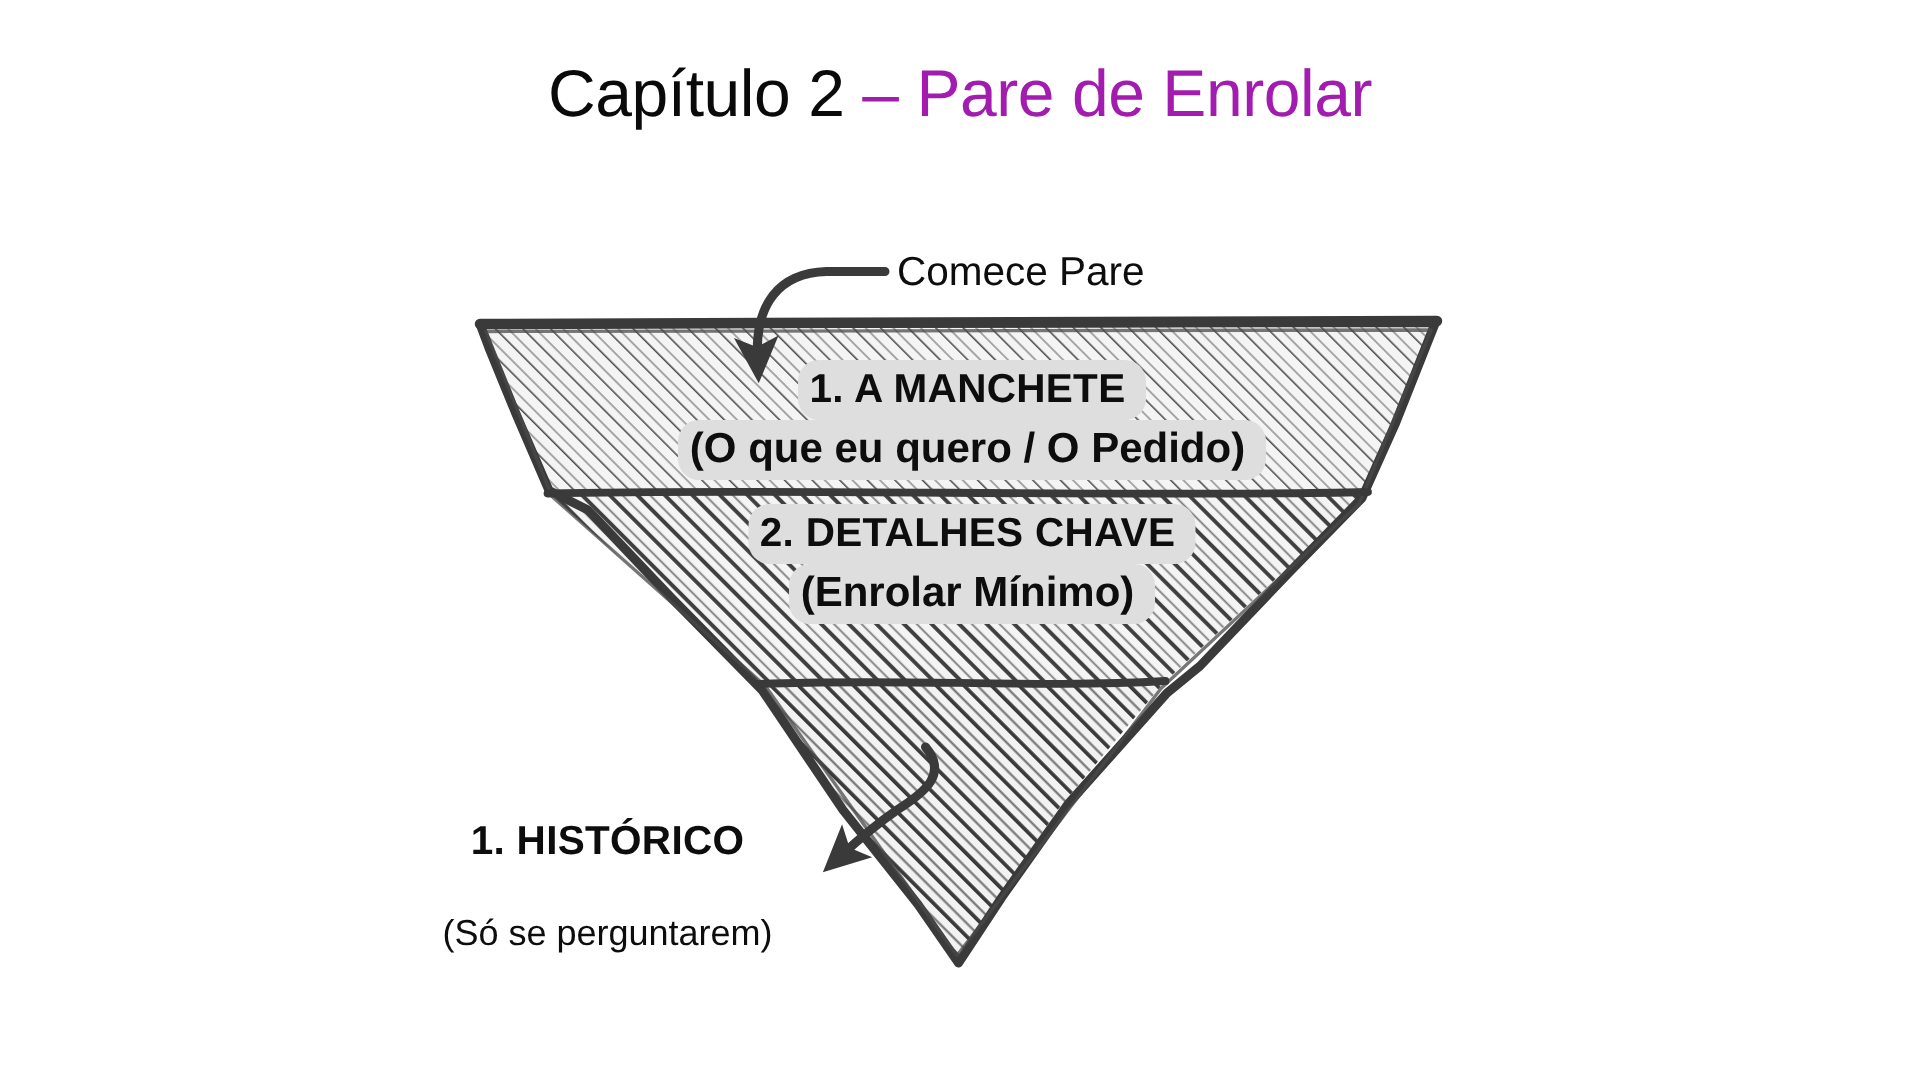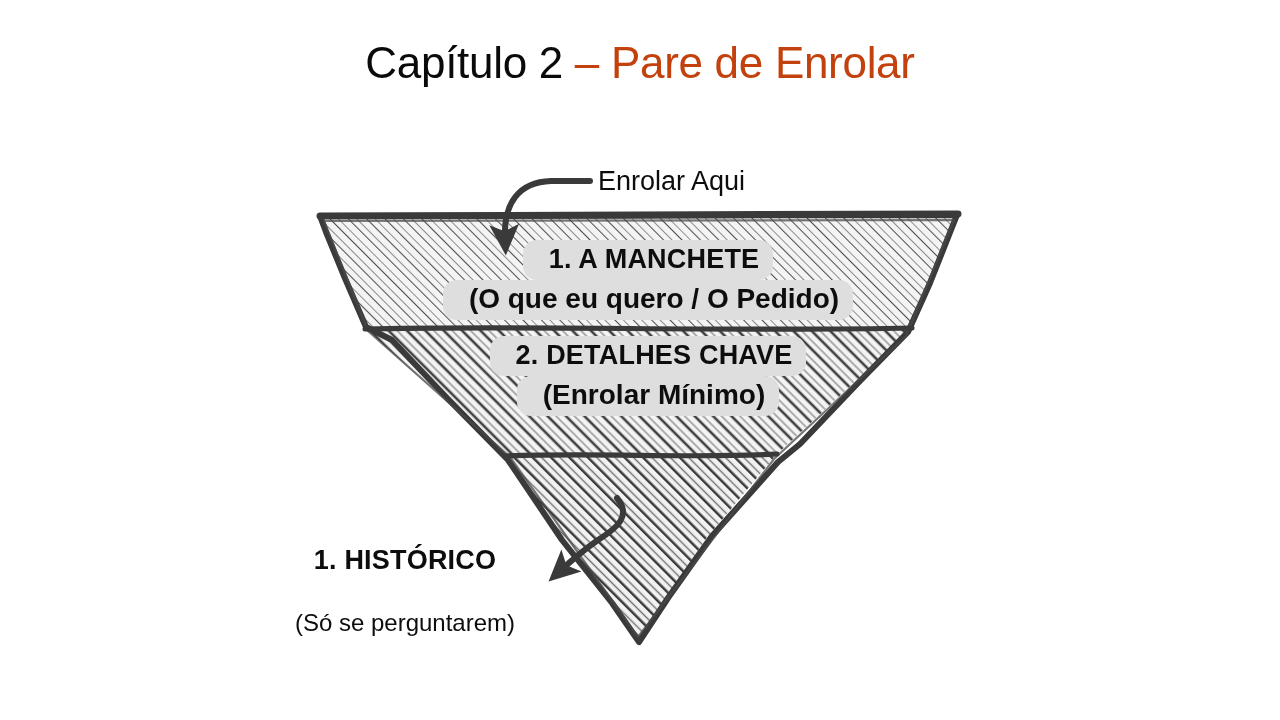--- a/index.html
+++ b/index.html
@@ -34,21 +34,21 @@
     line-height: 54px;
     color: #111111;
     letter-spacing: -0.3px;
   }
   #title .strong {
     font-weight: 400;
     color: #0a0a0a;
   }
   #title .light {
     font-weight: 300;
-    color: #c2410c;
+    color: #a21caf;
   }
 
   
   #funnel-svg {
     position: absolute;
     left: 0;
     top: 0;
     width: 1280px;
     height: 720px;
   }
@@ -60,21 +60,21 @@
     color: #0d0d0d;
     white-space: nowrap;
   }
   .seg-text .ln {
     display: block;
   }
   .seg-text .hl {
     display: inline-block;
     background: #dedede;
     border-radius: 14px;
-    padding: 1px 14px 3px 26px;
+    padding: 1px 14px 3px 8px;
   }
   .seg-text .t1 {
     font-weight: 700;
     font-size: 27px;
     line-height: 36px;
     letter-spacing: 0.2px;
   }
   .seg-text .t2 {
     font-weight: 700;
     font-size: 28px;
@@ -192,21 +192,21 @@
       <path d="M 365 329 C 520 325, 740 332, 912 328" fill="none" stroke="#3a3a3a" stroke-width="5.2" stroke-linecap="round"></path>
 
       <path d="M 505 456 C 600 452, 690 459, 777 454" fill="none" stroke="#3a3a3a" stroke-width="5.2" stroke-linecap="round"></path>
     </g>
 
     <path d="M 590 181 L 551 181 C 519 182, 503 203, 505 240" fill="none" stroke="#3a3a3a" stroke-width="6" stroke-linecap="round" marker-end="url(#arrowhead)"></path>
 
     <path d="M 617 498 C 632 516, 617 528, 598 540 C 585 549, 572 560, 560 571" fill="none" stroke="#3a3a3a" stroke-width="6" stroke-linecap="round" marker-end="url(#arrowhead)"></path>
   </svg>
 
-  <div id="start-label">Enrolar Aqui</div>
+  <div id="start-label">Comece Pare</div>
 
   <div id="seg1-text" class="seg-text">
     <span class="ln"><span class="hl t1">1. A MANCHETE</span></span>
     <span class="ln"><span class="hl t2">(O que eu quero / O Pedido)</span></span>
   </div>
 
   <div id="seg2-text" class="seg-text">
     <span class="ln"><span class="hl t1">2. DETALHES CHAVE</span></span>
     <span class="ln"><span class="hl t2">(Enrolar Mínimo)</span></span>
   </div>

